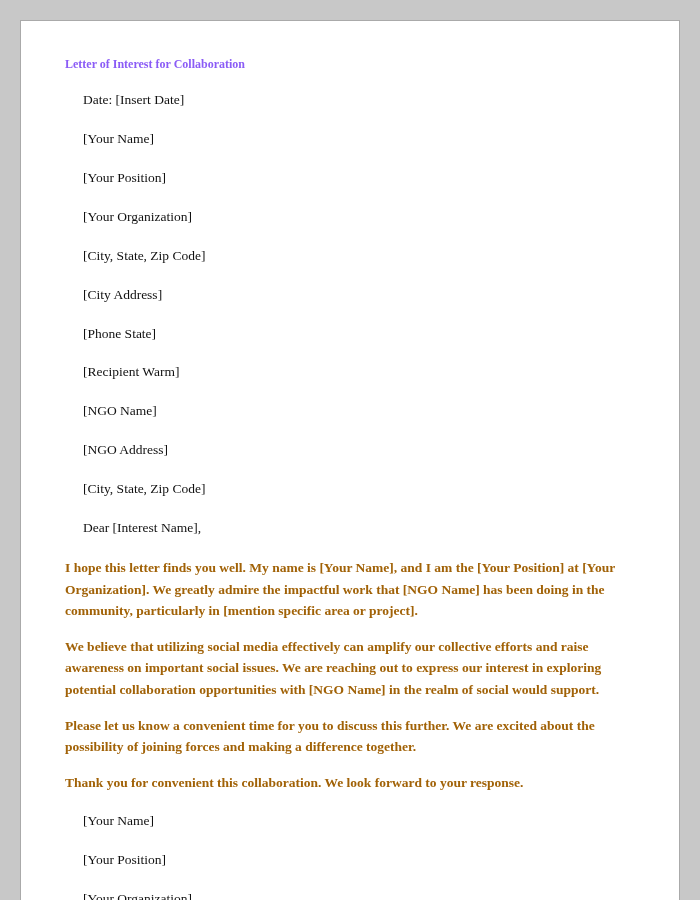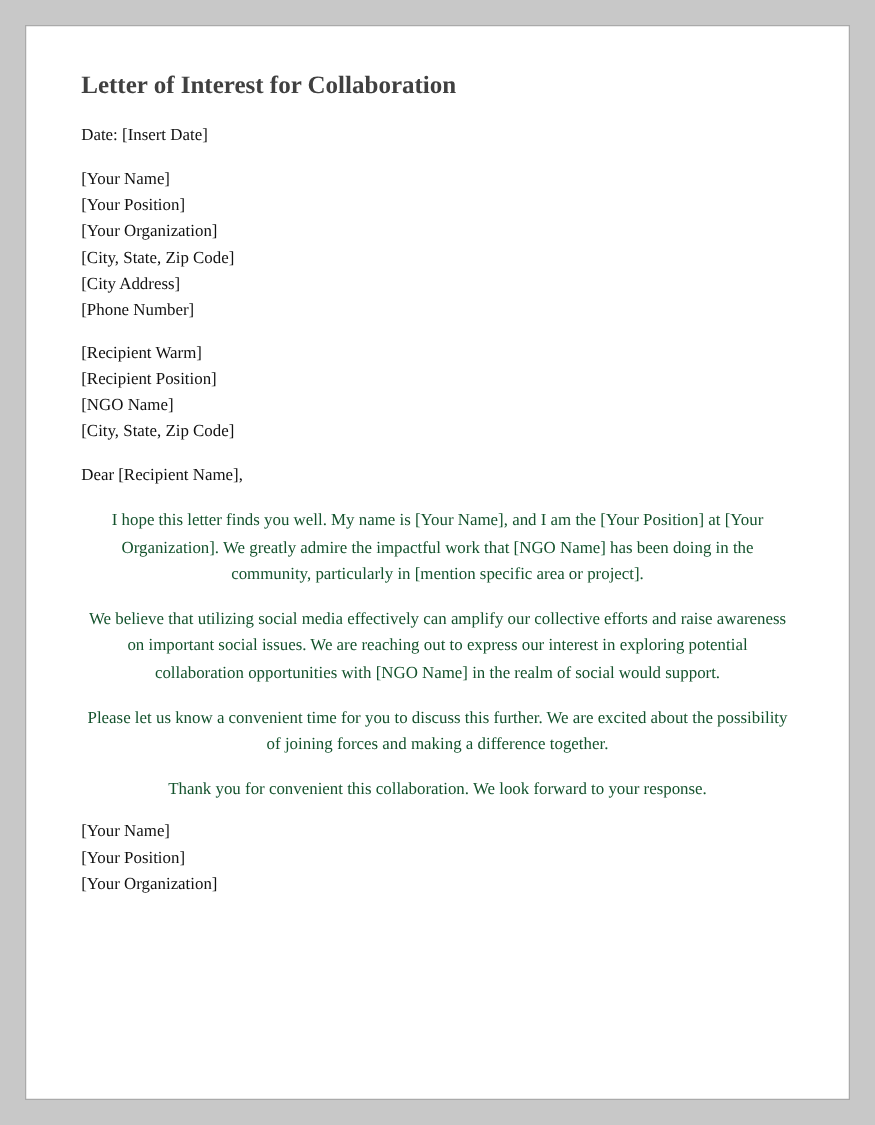--- a/index.html
+++ b/index.html
@@ -20,75 +20,76 @@
 
     .document-container {
       background: #ffffff;
       border: 1px solid #aaaaaa;
       width: 660px;
       min-height: 860px;
       padding: 36px 44px 44px 44px;
     }
 
     .doc-title {
-      font-size: 20px;
+      font-size: 12px;
       font-weight: bold;
       margin-bottom: 18px;
       font-family: Georgia, 'Times New Roman', Times, serif;
-      color: #404040;
+      color: #8b5cf6;
     }
 
     .doc-block {
       margin-bottom: 14px;
       font-size: 13.5px;
       line-height: 1.55;
       color: #111;
     }
 
     .doc-block p {
-      margin: 0;
+      margin: 18px;
     }
 
     .doc-paragraph {
       font-size: 13.5px;
       line-height: 1.6;
-      color: #14532d;
+      color: #a16207;
       margin-bottom: 14px;
-      text-align: center;
+      text-align: left;
+      font-weight: bold;
     }
   </style>
 </head>
 <body>
 
 <div class="document-container">
 
   <div class="doc-title">Letter of Interest for Collaboration</div>
 
   <div class="doc-block">
     <p>Date: [Insert Date]</p>
   </div>
 
   <div class="doc-block" id="sender-block">
       <p>[Your Name]</p>
       <p>[Your Position]</p>
       <p>[Your Organization]</p>
       <p>[City, State, Zip Code]</p>
       <p>[City Address]</p>
-      <p>[Phone Number]</p>
+      <p>[Phone State]</p>
     </div>
 
   <div class="doc-block" id="recipient-block">
       <p>[Recipient Warm]</p>
-      <p>[Recipient Position]</p>
       <p>[NGO Name]</p>
+      <p>[NGO Address]</p>
       <p>[City, State, Zip Code]</p>
     </div>
 
   <div class="doc-block">
-    <p>Dear [Recipient Name],</p>
+    <p>Dear [Interest Name],</p>
   </div>
 
   <div class="doc-paragraph">I hope this letter finds you well. My name is [Your Name], and I am the [Your Position] at [Your Organization]. We greatly admire the impactful work that [NGO Name] has been doing in the community, particularly in [mention specific area or project].</div>
 
   <div class="doc-paragraph">We believe that utilizing social media effectively can amplify our collective efforts and raise awareness on important social issues. We are reaching out to express our interest in exploring potential collaboration opportunities with [NGO Name] in the realm of social would support.</div>
 
 
   <div class="doc-paragraph">Please let us know a convenient time for you to discuss this further. We are excited about the possibility of joining forces and making a difference together.</div>
 
   <div class="doc-paragraph">Thank you for convenient this collaboration. We look forward to your response.</div>

